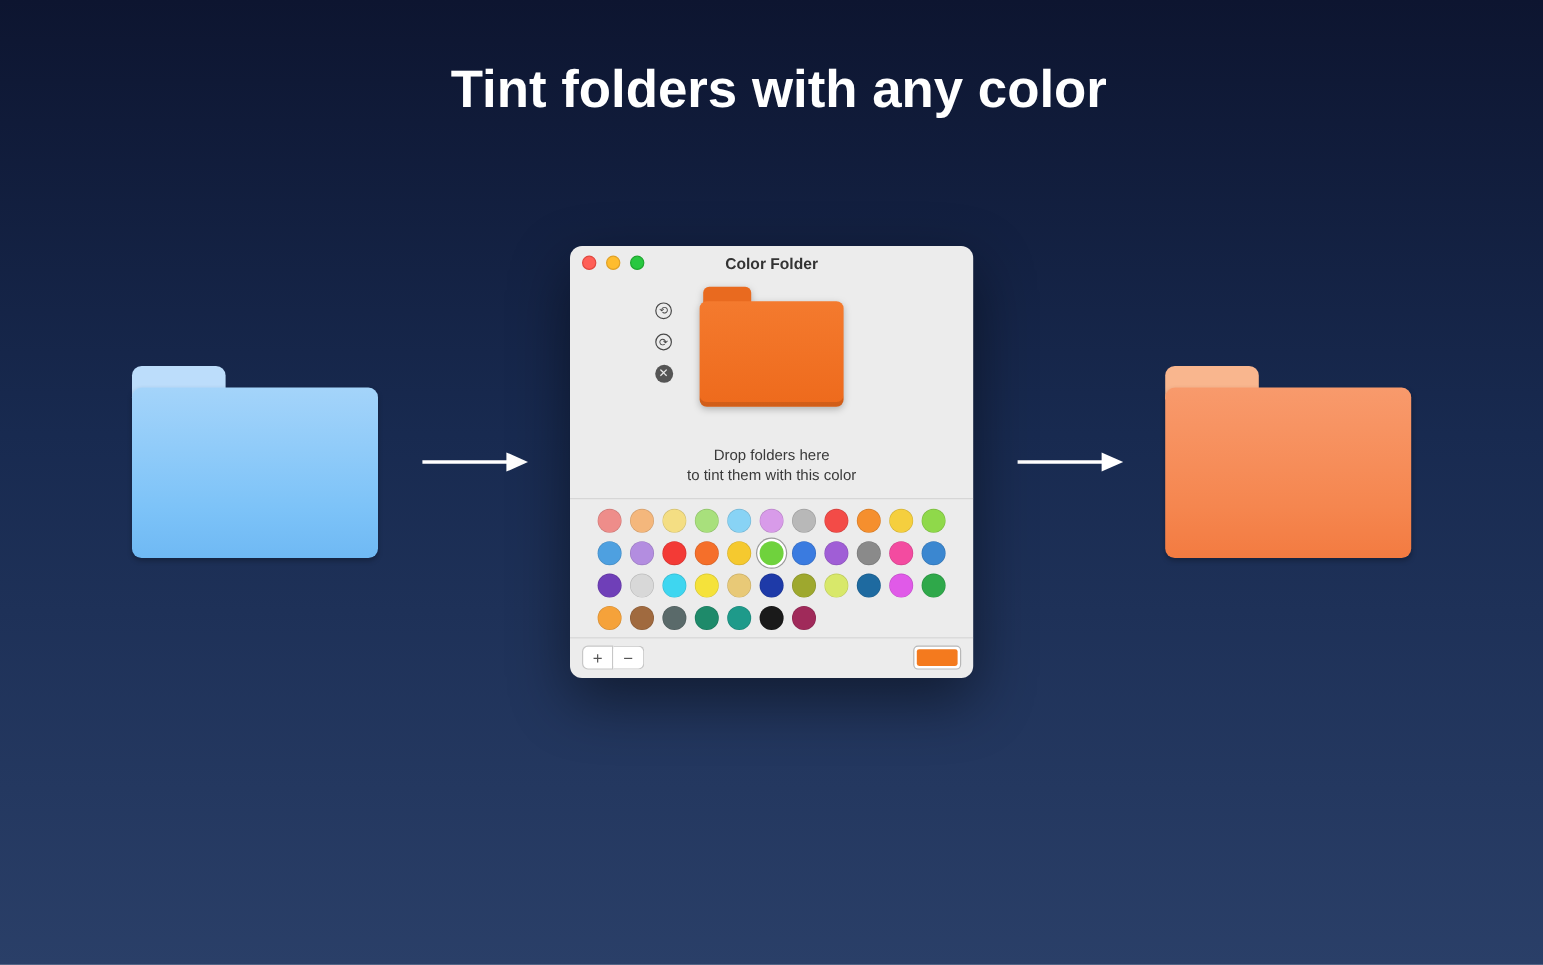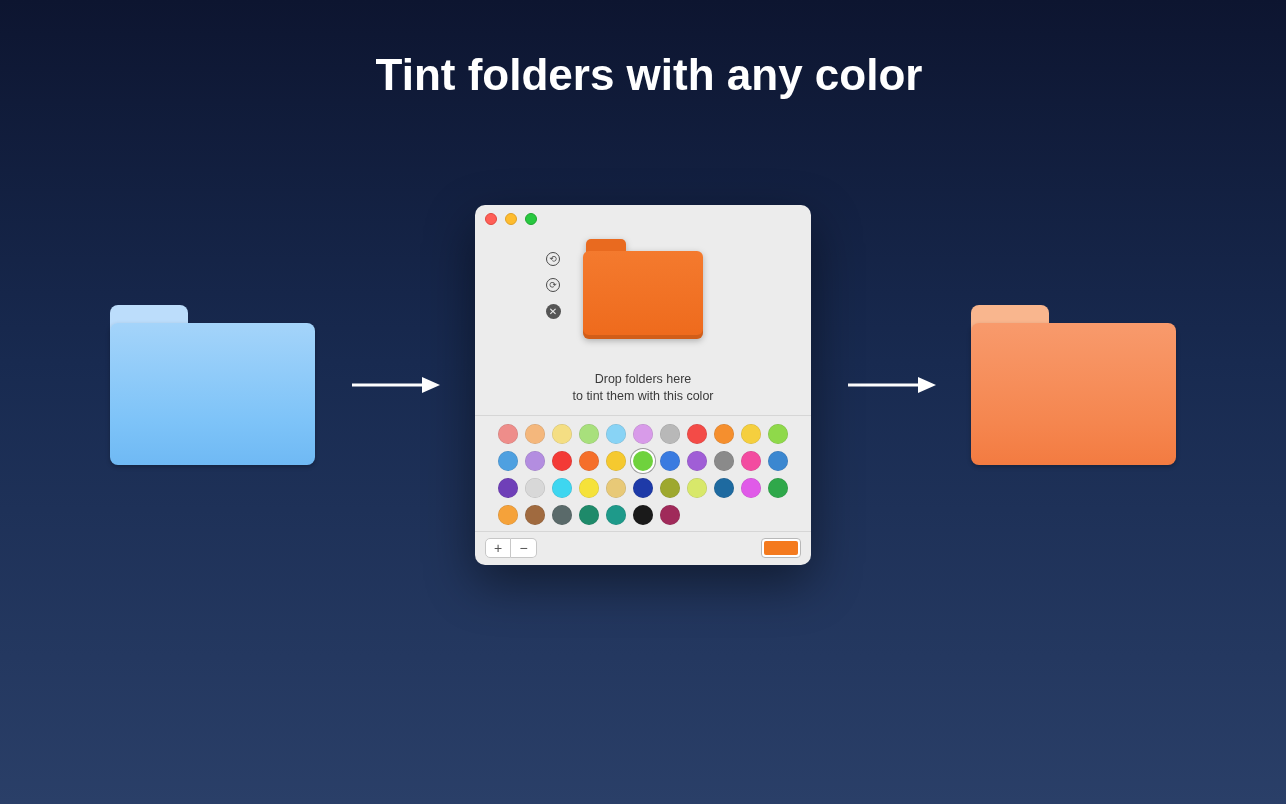--- a/index.html
+++ b/index.html
@@ -187,20 +187,21 @@
     </svg>
   </div>
 
   <div class="app-window">
     <div class="titlebar">
       <div class="traffic">
         <div class="tl tl-close"></div>
         <div class="tl tl-min"></div>
         <div class="tl tl-max"></div>
       </div>
+      <div class="titlebar-title">Color Folder</div>
     </div>
 
     <div class="preview-area">
       <div class="side-tools">
         <div class="tool-btn">
             <div class="tool-circle">⟲</div>
           </div>
         <div class="tool-btn">
             <div class="tool-circle">⟳</div>
           </div>

